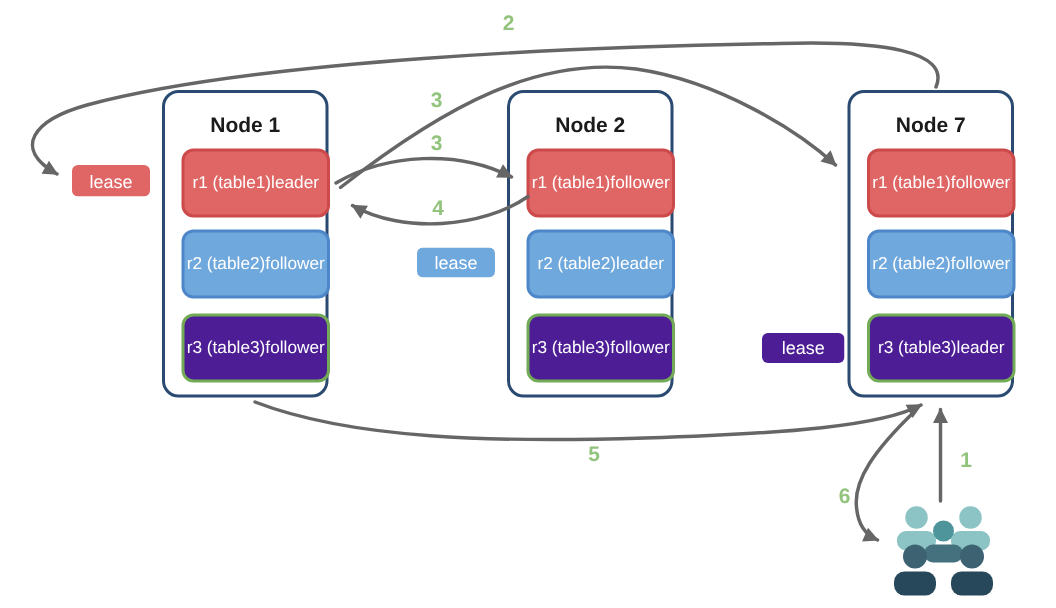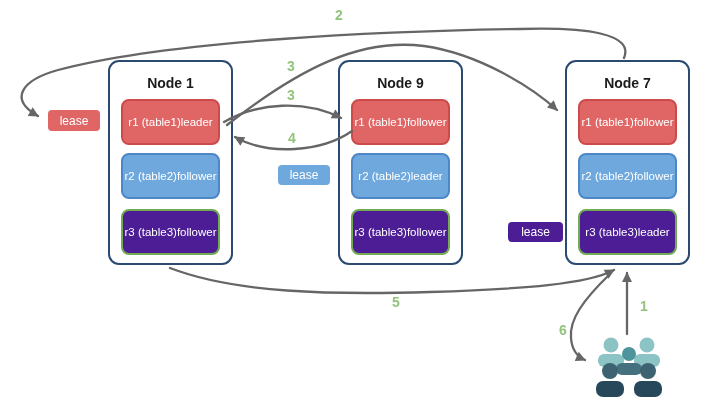--- a/index.html
+++ b/index.html
@@ -1,18 +1,18 @@
 <!DOCTYPE html>
 <html><head>
 <meta charset="utf-8">
 <style>
   html,body{margin:0;padding:0;background:#fff;}
   .canvas{position:relative;width:704px;height:405px;background:#ffffff;
           font-family:"Liberation Sans","DejaVu Sans",sans-serif;overflow:hidden;}
-  .node{position:absolute;width:125px;height:205px;top:60px;background:#ffffff;
+  .node{position:absolute;width:111px;height:205px;top:60px;background:#ffffff;
         border:2px solid #2b4a72;border-radius:11px;box-sizing:border-box;}
   .node1{left:108px;} .node2{left:338px;} .node3{left:565px;}
   .node-title{position:absolute;top:13px;left:0;right:0;text-align:center;
               font-weight:bold;font-size:14px;color:#1b1b1b;}
   .replica{position:absolute;left:11px;width:99px;height:46px;border-radius:8px;
            box-sizing:border-box;display:flex;flex-direction:row;align-items:center;
            justify-content:center;color:#ffffff;font-size:11.5px;line-height:14px;
            text-align:center;border:2px solid transparent;}
   .rep-1{top:37px;} .rep-2{top:91px;} .rep-3{top:147px;}
   .box-red{background:#e06666;border-color:#cc4a4a;}
@@ -56,21 +56,21 @@
       <span>r2 (table2)</span>
       <span>follower</span>
     </div>
     <div class="replica rep-3 box-green">
       <span>r3 (table3)</span>
       <span>follower</span>
     </div>
   </div>
 
   <div class="node node2">
-    <div class="node-title">Node 9</div>
+    <div class="node-title">Node 2</div>
     <div class="replica rep-1 box-red">
       <span>r1 (table1)</span>
       <span>follower</span>
     </div>
     <div class="replica rep-2 box-blue">
       <span>r2 (table2)</span>
       <span>leader</span>
     </div>
     <div class="replica rep-3 box-green">
       <span>r3 (table3)</span>

